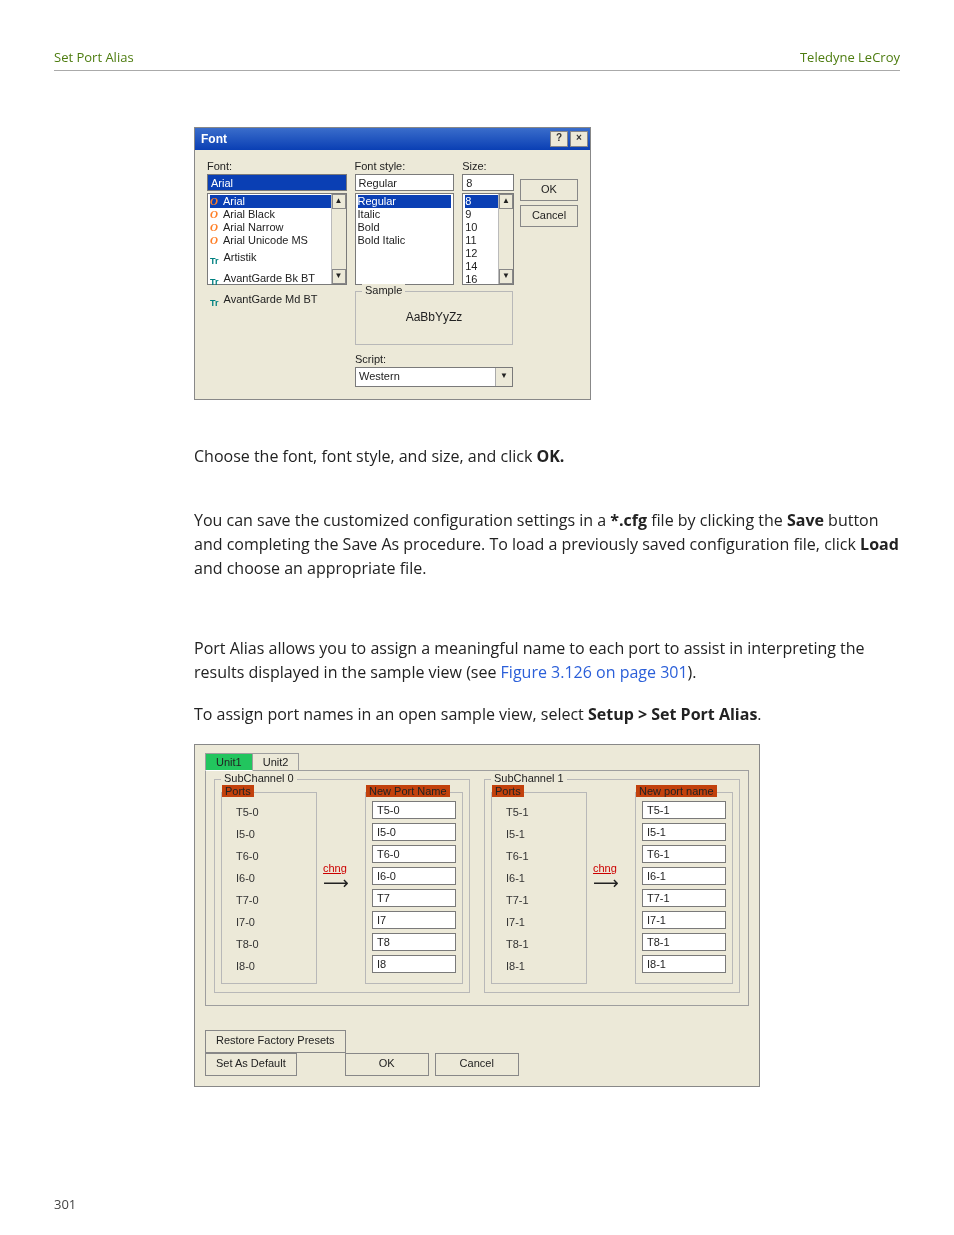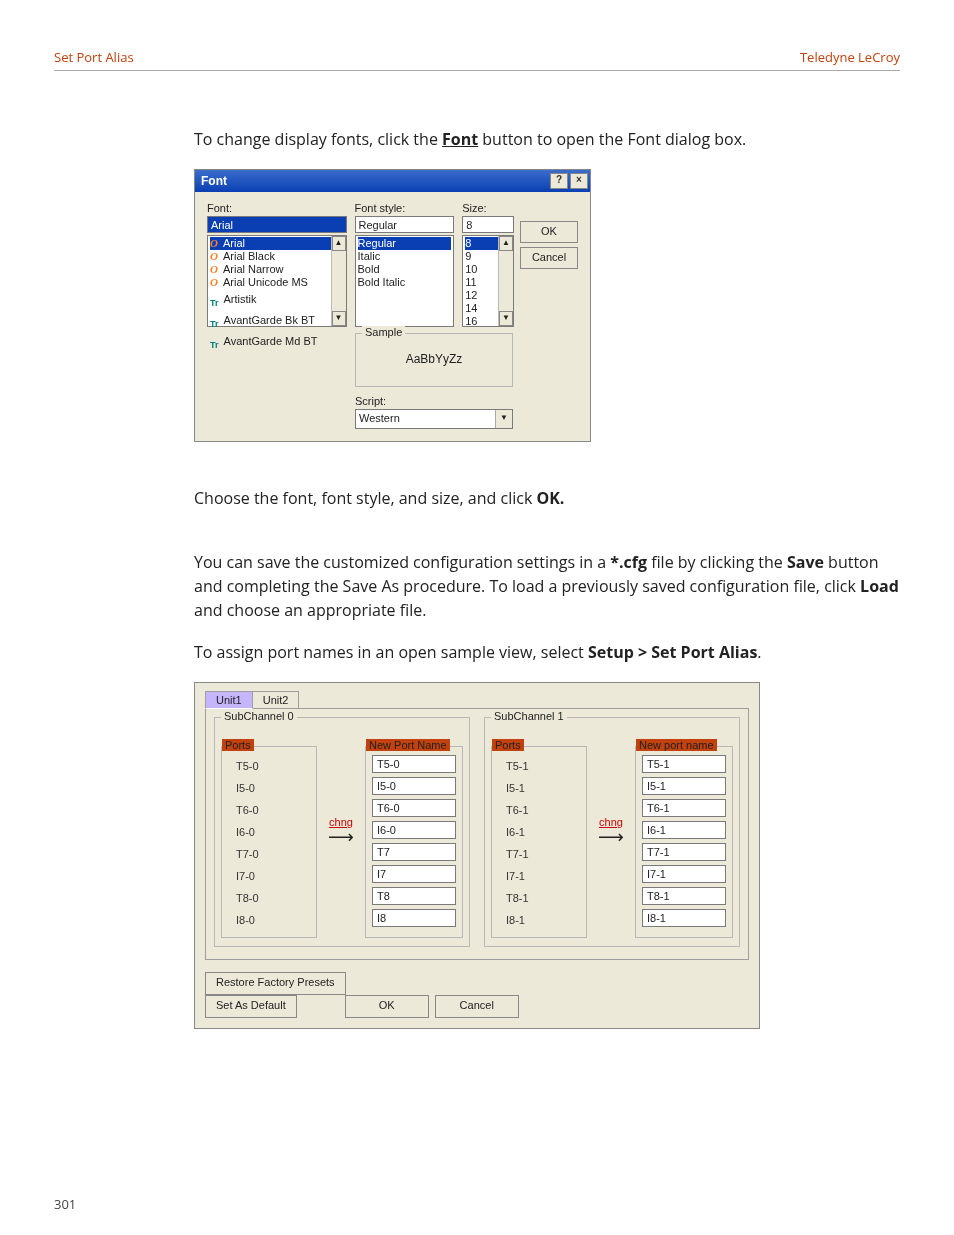--- a/index.html
+++ b/index.html
@@ -12,21 +12,21 @@
     width: 954px;
     min-height: 1235px;
     box-sizing: border-box;
     padding: 48px 54px 30px 54px;
     position: relative;
   }
   .top-row {
     display: flex;
     justify-content: space-between;
     font-size: 13px;
-    color: #c2410c;
+    color: #4d7c0f;
   }
   .rule {
     border-bottom: 1px solid #aaa;
     margin-top: 4px;
     margin-bottom: 56px;
   }
   .body-text {
     font-size: 16px;
     line-height: 1.5;
     margin: 0 0 18px 0;
@@ -161,48 +161,48 @@
     background: linear-gradient(#e57373,#c62828);
     border:1px solid #8b0000; border-radius:2px;
     color:#fff; text-align:center; line-height:16px;
   }
   .port-body { padding: 8px 10px 10px 10px; }
   .port-tabs { display:flex; }
   .tab {
     padding: 2px 10px; border:1px solid #9e9e9e; background:#ece9d8;
     margin-right:-1px;
   }
-  .tab.active { background:#c4b5fd; border-bottom:1px solid #fff; z-index:2; position:relative; }
+  .tab.active { background:#22c55e; border-bottom:1px solid #fff; z-index:2; position:relative; }
   .tab-panel {
     border:1px solid #9e9e9e; background:#ece9d8;
     padding: 8px 8px 12px 8px; margin-top:-1px;
   }
   .subchannels { display:flex; gap:14px; }
   .sub {
     flex:1;
     border:1px solid #b8b8b8;
     position:relative;
-    padding: 28px 6px 8px 6px;
+    padding: 12px 6px 8px 6px;
   }
   .sub-legend { position:absolute; top:-8px; left:6px; background:#ece9d8; padding:0 3px; }
   .sub-cols { display:flex; gap:6px; align-items:flex-start; }
   .fs-small {
     border:1px solid #b8b8b8; position:relative; padding:8px 6px 6px 6px;
     flex:1;
   }
   .fs-small-legend { position:absolute; top:-8px; left:0; background:#c2410c; padding:0 3px; }
   .port-list .p { line-height:22px; color:#333; padding-left:8px; }
   .in-list .ip {
     height:18px; border:1px solid #7a7a7a; background:#fff; padding:0 4px;
     line-height:16px; margin-bottom:4px; box-sizing:border-box; width:100%;
   }
-  .arrow-col { width:36px; display:flex; flex-direction:column; align-items:center; justify-content:center; }
+  .arrow-col { width:36px; display:flex; flex-direction:column; justify-content:center; }
   .arrow-lbl { color:#c00; font-size:11px; text-decoration:underline; margin-bottom:-2px; }
   .arrow-glyph { font-size:18px; }
-  .btn-row { display:flex; gap:6px; margin-top:12px; align-items:center; }
+  .btn-row { display:flex; gap:6px; margin-top:24px; align-items:center; }
   .btn2 {
     height:21px; border:1px solid #888; background:#ece9d8; padding:0 10px;
     line-height:19px; font-size:11px;
   }
   .footer {
     position: absolute;
     left: 54px; right:54px; bottom: 22px;
     display:flex; justify-content:space-between;
     font-size: 13px; color:#444;
   }
@@ -211,23 +211,20 @@
 <body>
 
 <div class="page">
 
   <div class="top-row">
     <span>Set Port Alias</span>
     <span>Teledyne LeCroy</span>
   </div>
   <div class="rule"></div>
 
-  <p class="body-text">
-    <span>To change display fonts, click the </span><b class="underline">Font</b><span> button to open the Font dialog box.</span>
-  </p>
 
   <div class="font-dialog">
     <div class="titlebar">
       <span>Font</span>
       <div class="titlebar-buttons">
         <div class="titlebar-btn">?</div>
         <div class="titlebar-btn">×</div>
       </div>
     </div>
     <div class="font-body">
@@ -346,20 +343,23 @@
   </div>
 
   <p class="body-text">
     <span>Choose the font, font style, and size, and click </span><b>OK.</b>
   </p>
 
   <p class="body-text2" style="margin-top:40px;">
     <span>You can save the customized configuration settings in a </span><b>*.cfg</b><span> file by clicking the </span><b>Save</b><span> button and completing the Save As procedure. To load a previously saved configuration file, click </span><b>Load</b><span> and choose an appropriate file.</span>
   </p>
 
+  <p class="body-text2" style="margin-top:56px;">
+    <span>Port Alias allows you to assign a meaningful name to each port to assist in interpreting the results displayed in the sample view (see </span><a class="link">Figure 3.126 on page 301</a><span>).</span>
+  </p>
 
   <p class="body-text2">
     <span>To assign port names in an open sample view, select </span><b>Setup &gt; Set Port Alias</b><span>.</span>
   </p>
 
   <div class="port-dialog">
     <div class="port-body">
       <div class="port-tabs">
         <div class="tab active">Unit1</div>
         <div class="tab">Unit2</div>

